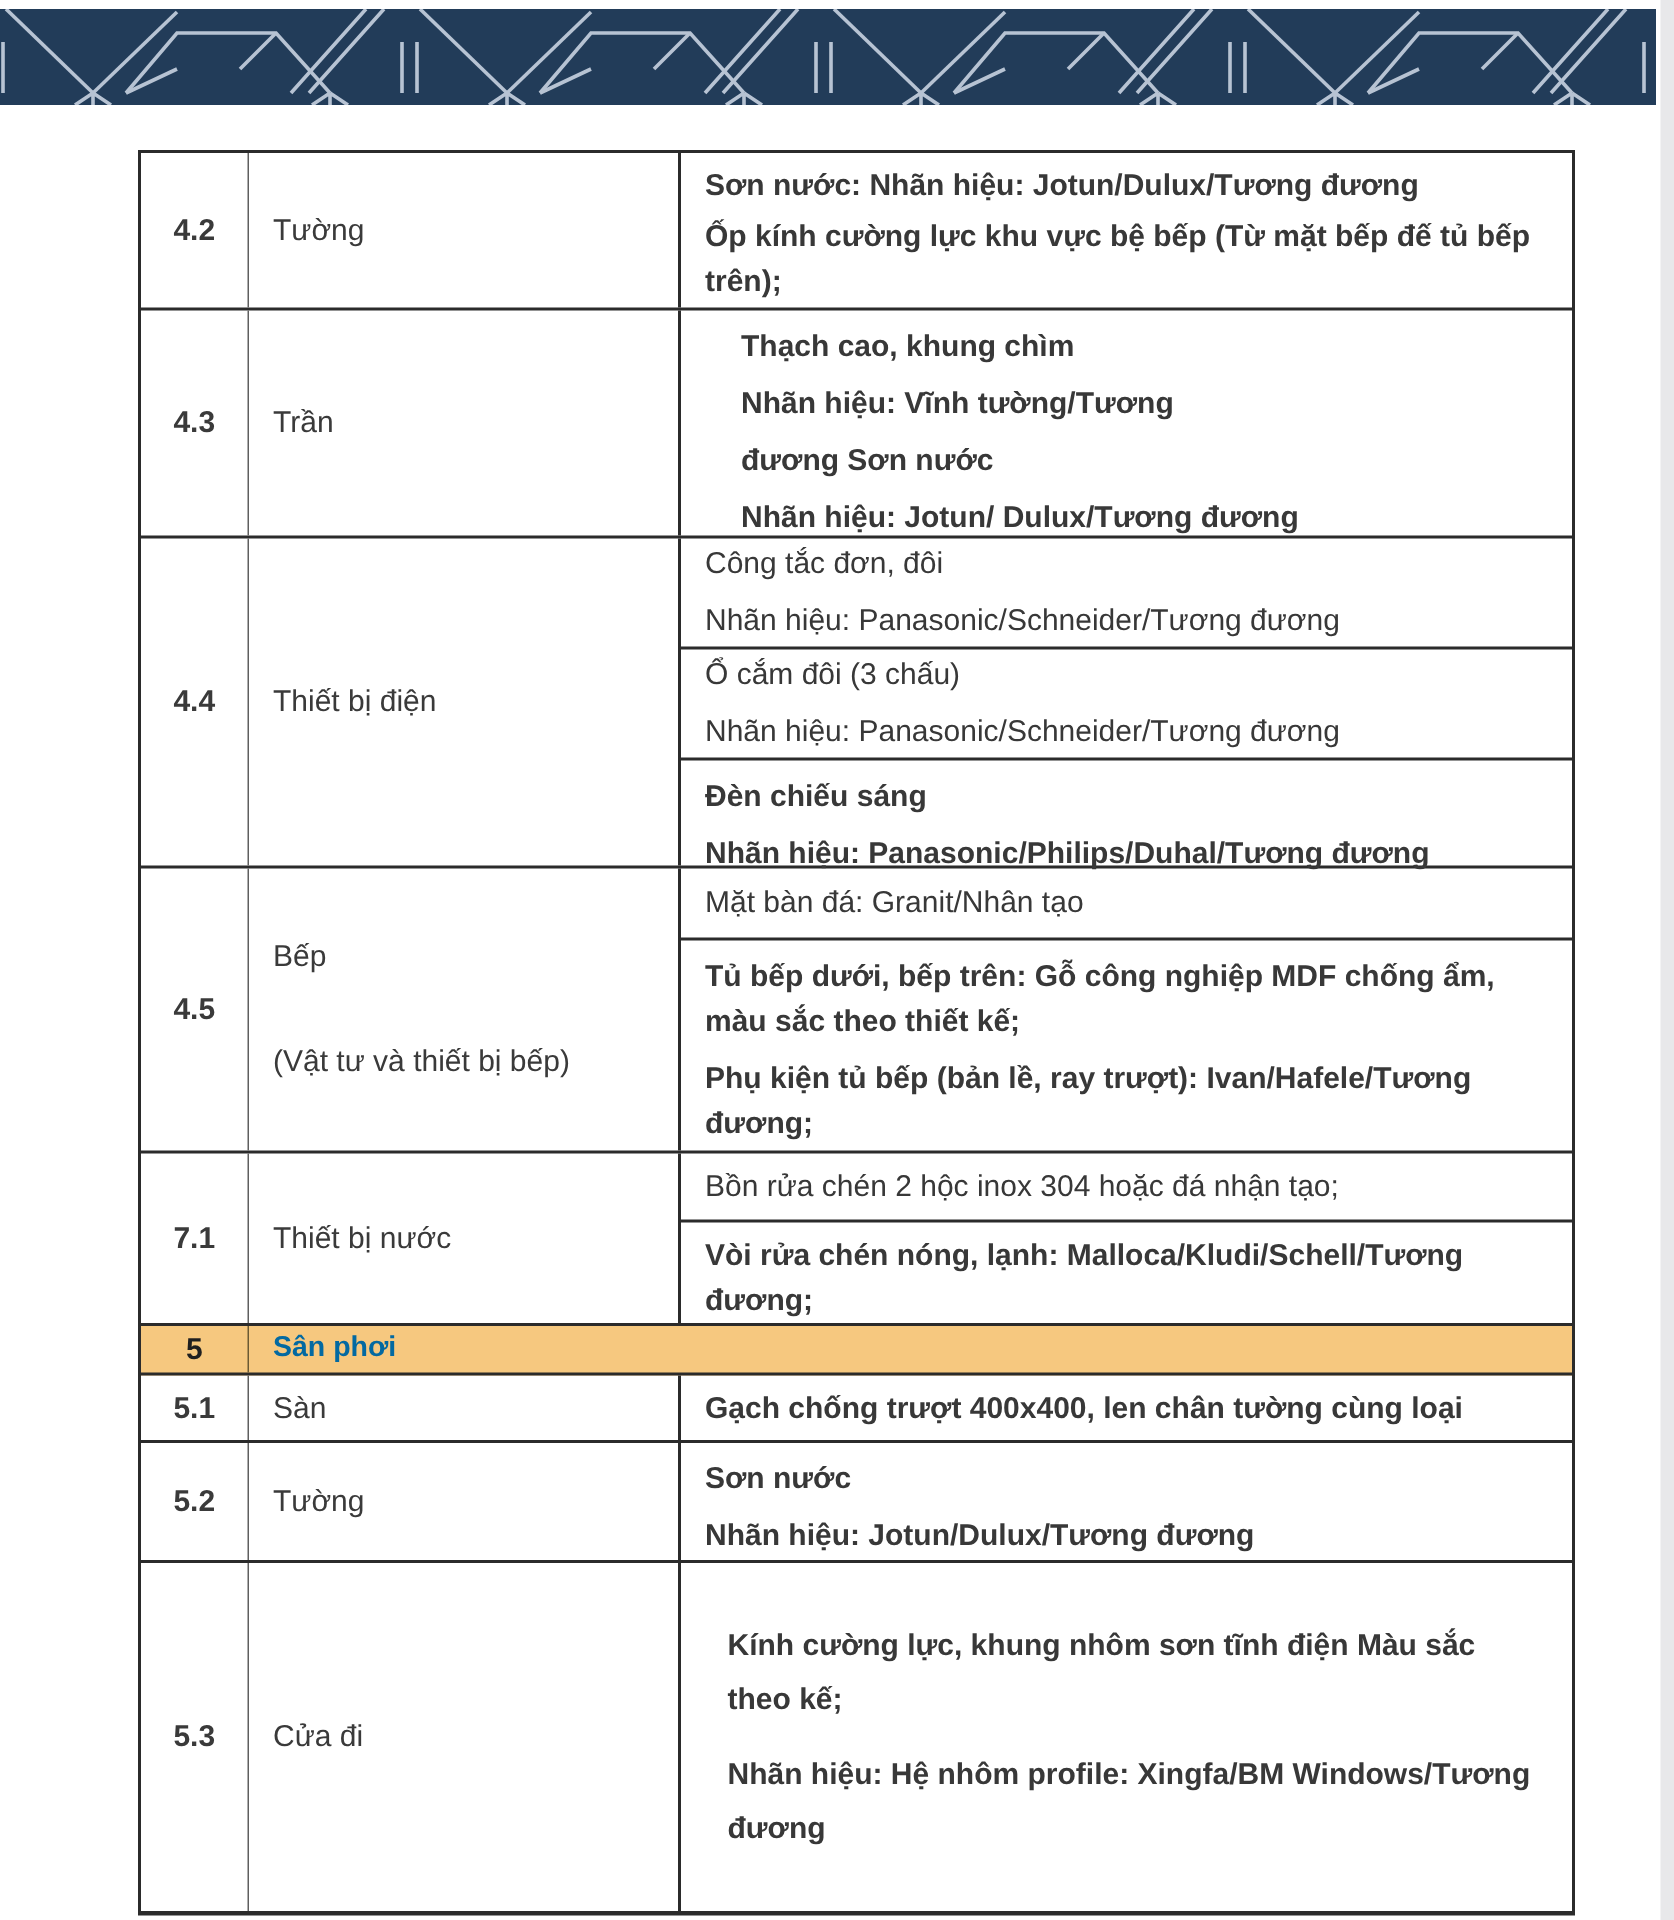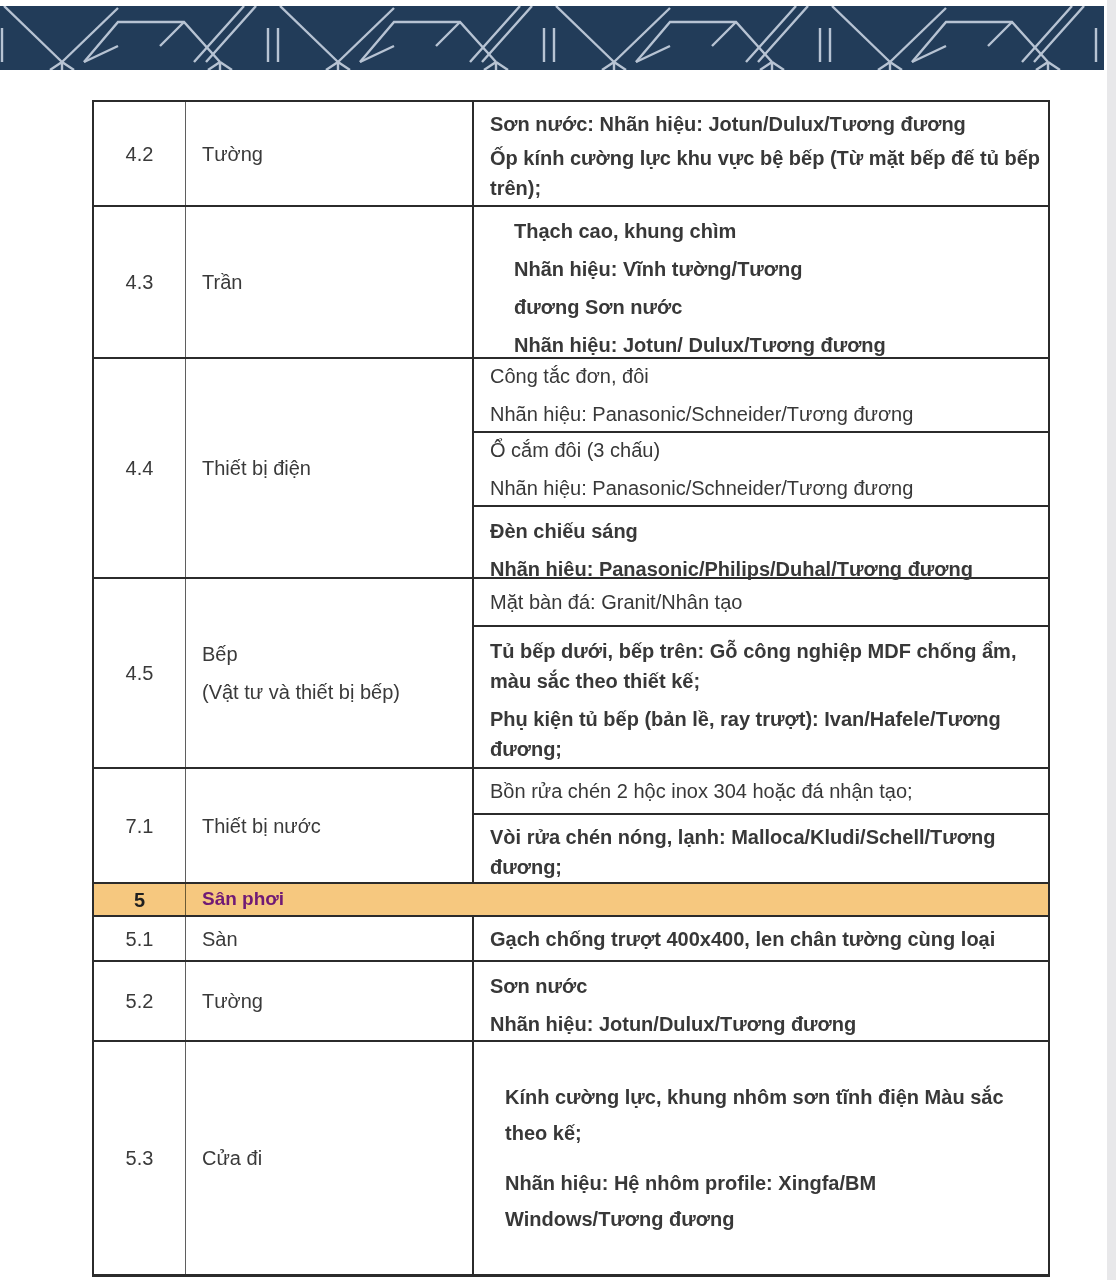--- a/index.html
+++ b/index.html
@@ -13,44 +13,44 @@
   .edge-strip{position:absolute;top:0;right:0;width:9px;height:1280px;}
   
   .spec-table{
     position:absolute;left:92px;top:100px;width:958px;
     border:2px solid #2b2b2b;border-bottom-width:3px;box-sizing:border-box;
     font-size:20px;line-height:1.5;
   }
   .row{display:flex;border-bottom:2px solid #2b2b2b;box-sizing:border-box;}
   .row:last-child{border-bottom:none;}
   .c1{
-    width:92px;flex:none;display:flex;align-items:center;justify-content:center;
-    border-right:1.5px solid #5f5f5f;box-sizing:border-box;color:#3a3a3a;
+    width:72px;flex:none;display:flex;align-items:center;justify-content:center;
+    border-right:1.5px solid #5f5f5f;box-sizing:border-box;color:#3a3a3a;font-weight:bold;
   }
   .c2{
     width:288px;flex:none;display:flex;flex-direction:column;justify-content:center;
     border-right:2px solid #2b2b2b;box-sizing:border-box;
     padding:6px 10px 6px 16px;color:#3a3a3a;
   }
-  .c2 p{margin:4px 0;}
+  .c2 p{margin:20px 0;}
   .c3{flex:1;display:flex;flex-direction:column;min-width:0;}
   .subcell{
     display:flex;flex-direction:column;justify-content:center;
     padding:5px 6px 5px 16px;border-bottom:2px solid #2b2b2b;
     box-sizing:border-box;color:#383838;
   }
   .subcell:last-child{border-bottom:none;font-weight:bold;}
   .subcell p{margin:2px 0;}
   .gap8 .subcell p{margin:4px 0;}
   .airy .subcell{line-height:1.8;}
   .airy .subcell p{margin:7px 15px;}
   
   .row.section{font-weight:bold;}
   .row.section .c1{color:#1f1f1f;border-right:1.5px solid #6b5a33;}
-  .cmerge{flex:1;display:flex;align-items:center;padding-left:16px;color:#701a75;font-size:19px;}
+  .cmerge{flex:1;display:flex;align-items:center;padding-left:16px;color:#0369a1;font-size:19px;}
 </style>
 </head>
 <body>
 
 <div class="page" style="background: rgb(255, 255, 255);">
 
   <div class="band">
     <svg width="1104" height="64" xmlns="http://www.w3.org/2000/svg">
       <defs>
         <pattern id="geo" width="276" height="64" patternUnits="userSpaceOnUse">

